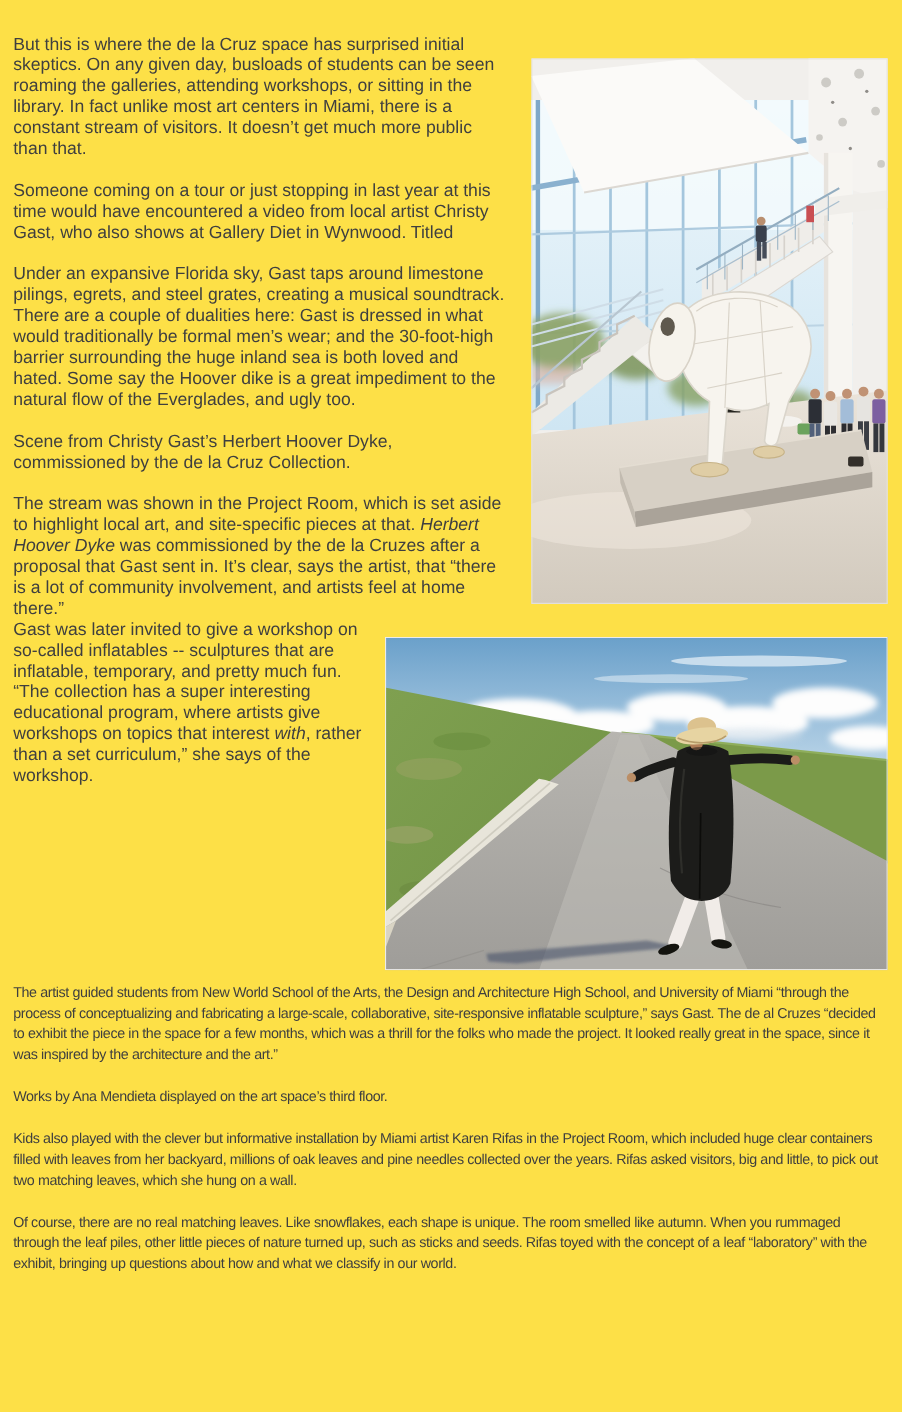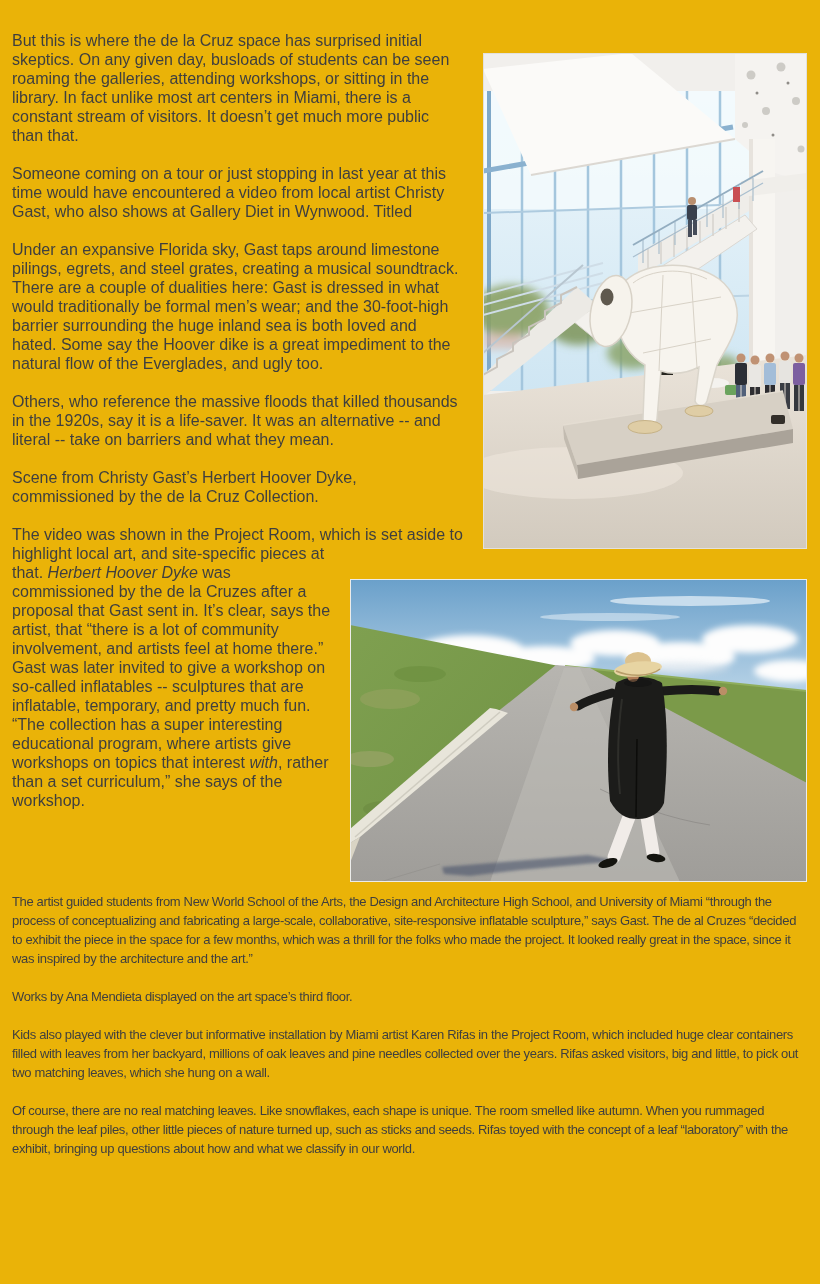--- a/index.html
+++ b/index.html
@@ -1,18 +1,18 @@
 <!DOCTYPE html>
 <html><head>
 <meta charset="utf-8">
 <style>
   html,body{margin:0;padding:0;background:#f5f5f5;}
   .page{
     position:relative;width:820px;height:1284px;box-sizing:border-box;
-    padding:31px 13px 0 12px;overflow:hidden;background:#eab308;
+    padding:31px 13px 0 12px;overflow:hidden;background:#fde047;
     font-family:"Liberation Sans","DejaVu Sans",sans-serif;color:#3f3f3f;
   }
   .page p{margin:0 0 19px 0;font-size:16px;line-height:19px;}
   .caption{max-width:420px;}
   .mid-block p{margin:0;}
   .mid-block p.last{margin:0 0 19px 0;}
   .em{font-style:italic;}
   .bottom{clear:both;}
   .bottom p{font-size:13px;line-height:19px;letter-spacing:-0.35px;}
   .photo{display:block;}
@@ -204,21 +204,20 @@
         <ellipse cx="162" cy="374" rx="17" ry="6.5" fill="#dfcda5" stroke="#c6b287" stroke-width="1"></ellipse>
         <ellipse cx="216" cy="358" rx="14" ry="5.5" fill="#dfcda5" stroke="#c6b287" stroke-width="1"></ellipse>
       </g>
       <rect x="0.5" y="0.5" width="323" height="495" fill="none" stroke="#e3e1dd"></rect>
     </svg>
   </div>
 
   <p>But this is where the de la Cruz space has surprised initial skeptics. On any given day, busloads of students can be seen roaming the galleries, attending workshops, or sitting in the library. In fact unlike most art centers in Miami, there is a constant stream of visitors. It doesn’t get much more public than that.</p>
   <p>Someone coming on a tour or just stopping in last year at this time would have encountered a video from local artist Christy Gast, who also shows at Gallery Diet in Wynwood. Titled</p>
   <p>Under an expansive Florida sky, Gast taps around limestone pilings, egrets, and steel grates, creating a musical soundtrack. There are a couple of dualities here: Gast is dressed in what would traditionally be formal men’s wear; and the 30-foot-high barrier surrounding the huge inland sea is both loved and hated. Some say the Hoover dike is a great impediment to the natural flow of the Everglades, and ugly too.</p>
-  <p>Others, who reference the massive floods that killed thousands in the 1920s, say it is a life-saver. It was an alternative -- and literal -- take on barriers and what they mean.</p>
 
   <div class="photo photo2">
     <svg viewBox="0 0 457 303" width="457" height="303">
       <defs>
         <linearGradient id="skyG" x1="0" y1="0" x2="0" y2="1">
           <stop offset="0" stop-color="#6aa0ca"></stop>
             <stop offset="1" stop-color="#c6dcec"></stop>
         </linearGradient>
         <linearGradient id="roadG" x1="0" y1="0" x2="0" y2="1">
           <stop offset="0" stop-color="#b7b5b0"></stop>
@@ -294,21 +293,21 @@
         <ellipse cx="288" cy="90" rx="24" ry="7.5" transform="rotate(-6 288 90)" fill="#e7d4a2"></ellipse>
         <path d="M266,92 C280,98 300,98 310,90" stroke="#b89d6a" stroke-width="1.5" fill="none"></path>
       </g>
       <rect x="0.5" y="0.5" width="456" height="302" fill="none" stroke="#ececea"></rect>
     </svg>
   </div>
 
   <p class="caption">Scene from Christy Gast’s Herbert Hoover Dyke, commissioned by the de la Cruz Collection.</p>
 
   <div class="mid-block">
-    <p><span>The video was shown in the Project Room, which is set aside to highlight local art, and site-specific pieces at that. </span><span class="em">Herbert Hoover Dyke</span><span> was commissioned by the de la Cruzes after a proposal that Gast sent in. It’s clear, says the artist, that “there is a lot of community involvement, and artists feel at home there.”</span></p>
+    <p><span>The stream was shown in the Project Room, which is set aside to highlight local art, and site-specific pieces at that. </span><span class="em">Herbert Hoover Dyke</span><span> was commissioned by the de la Cruzes after a proposal that Gast sent in. It’s clear, says the artist, that “there is a lot of community involvement, and artists feel at home there.”</span></p>
     <p class="last"><span>Gast was later invited to give a workshop on so-called inflatables -- sculptures that are inflatable, temporary, and pretty much fun. “The collection has a super interesting educational program, where artists give workshops on topics that interest </span><span class="em">with</span><span>, rather than a set curriculum,” she says of the workshop.</span></p>
   </div>
 
   <div class="bottom">
     <p>The artist guided students from New World School of the Arts, the Design and Architecture High School, and University of Miami “through the process of conceptualizing and fabricating a large-scale, collaborative, site-responsive inflatable sculpture,” says Gast. The de al Cruzes “decided to exhibit the piece in the space for a few months, which was a thrill for the folks who made the project. It looked really great in the space, since it was inspired by the architecture and the art.”</p>
     <p>Works by Ana Mendieta displayed on the art space’s third floor.</p>
     <p>Kids also played with the clever but informative installation by Miami artist Karen Rifas in the Project Room, which included huge clear containers filled with leaves from her backyard, millions of oak leaves and pine needles collected over the years. Rifas asked visitors, big and little, to pick out two matching leaves, which she hung on a wall.</p>
     <p>Of course, there are no real matching leaves. Like snowflakes, each shape is unique. The room smelled like autumn. When you rummaged through the leaf piles, other little pieces of nature turned up, such as sticks and seeds. Rifas toyed with the concept of a leaf “laboratory” with the exhibit, bringing up questions about how and what we classify in our world.</p>
   </div>
 

